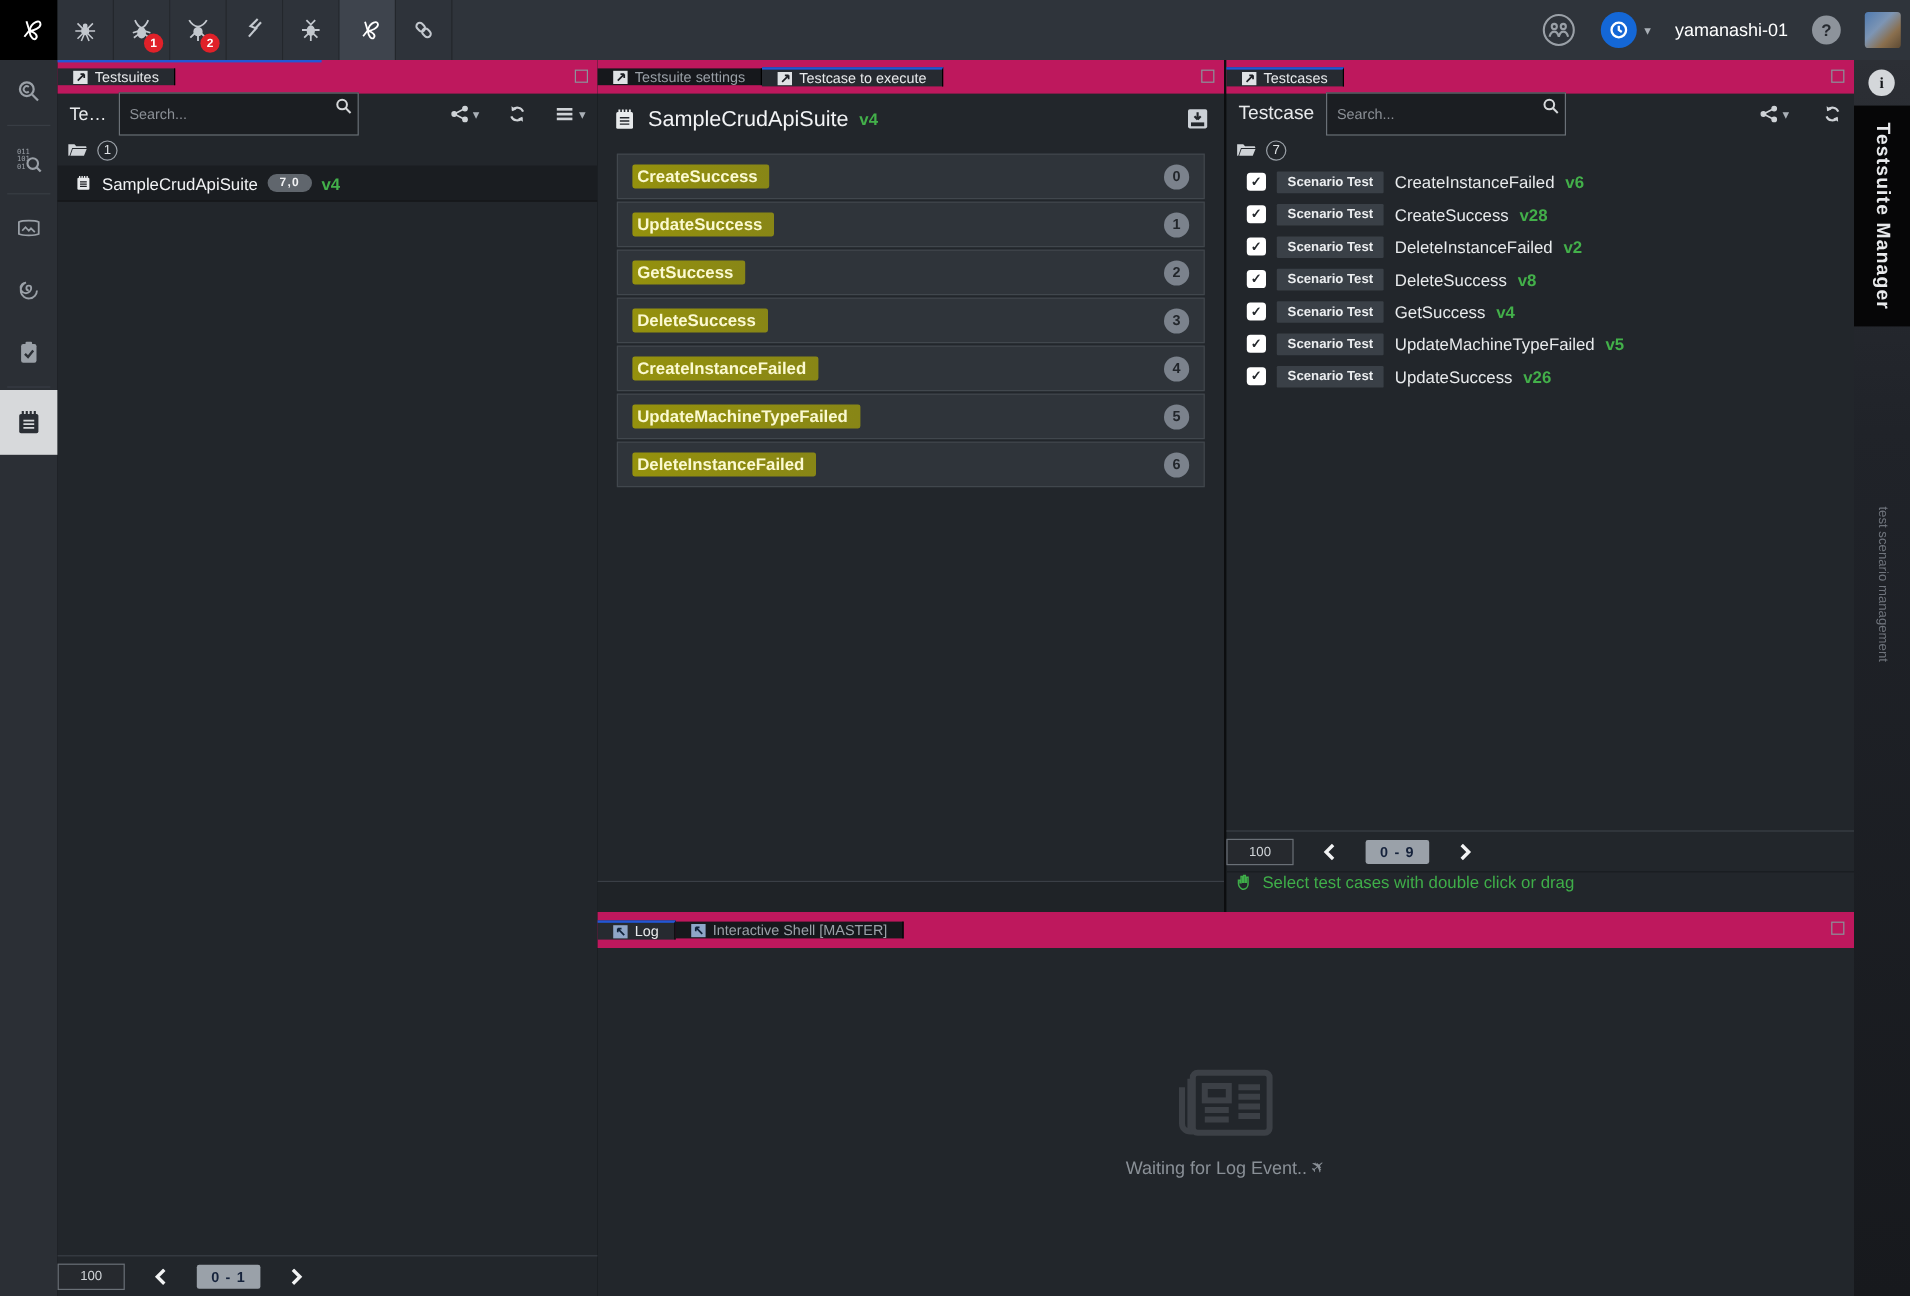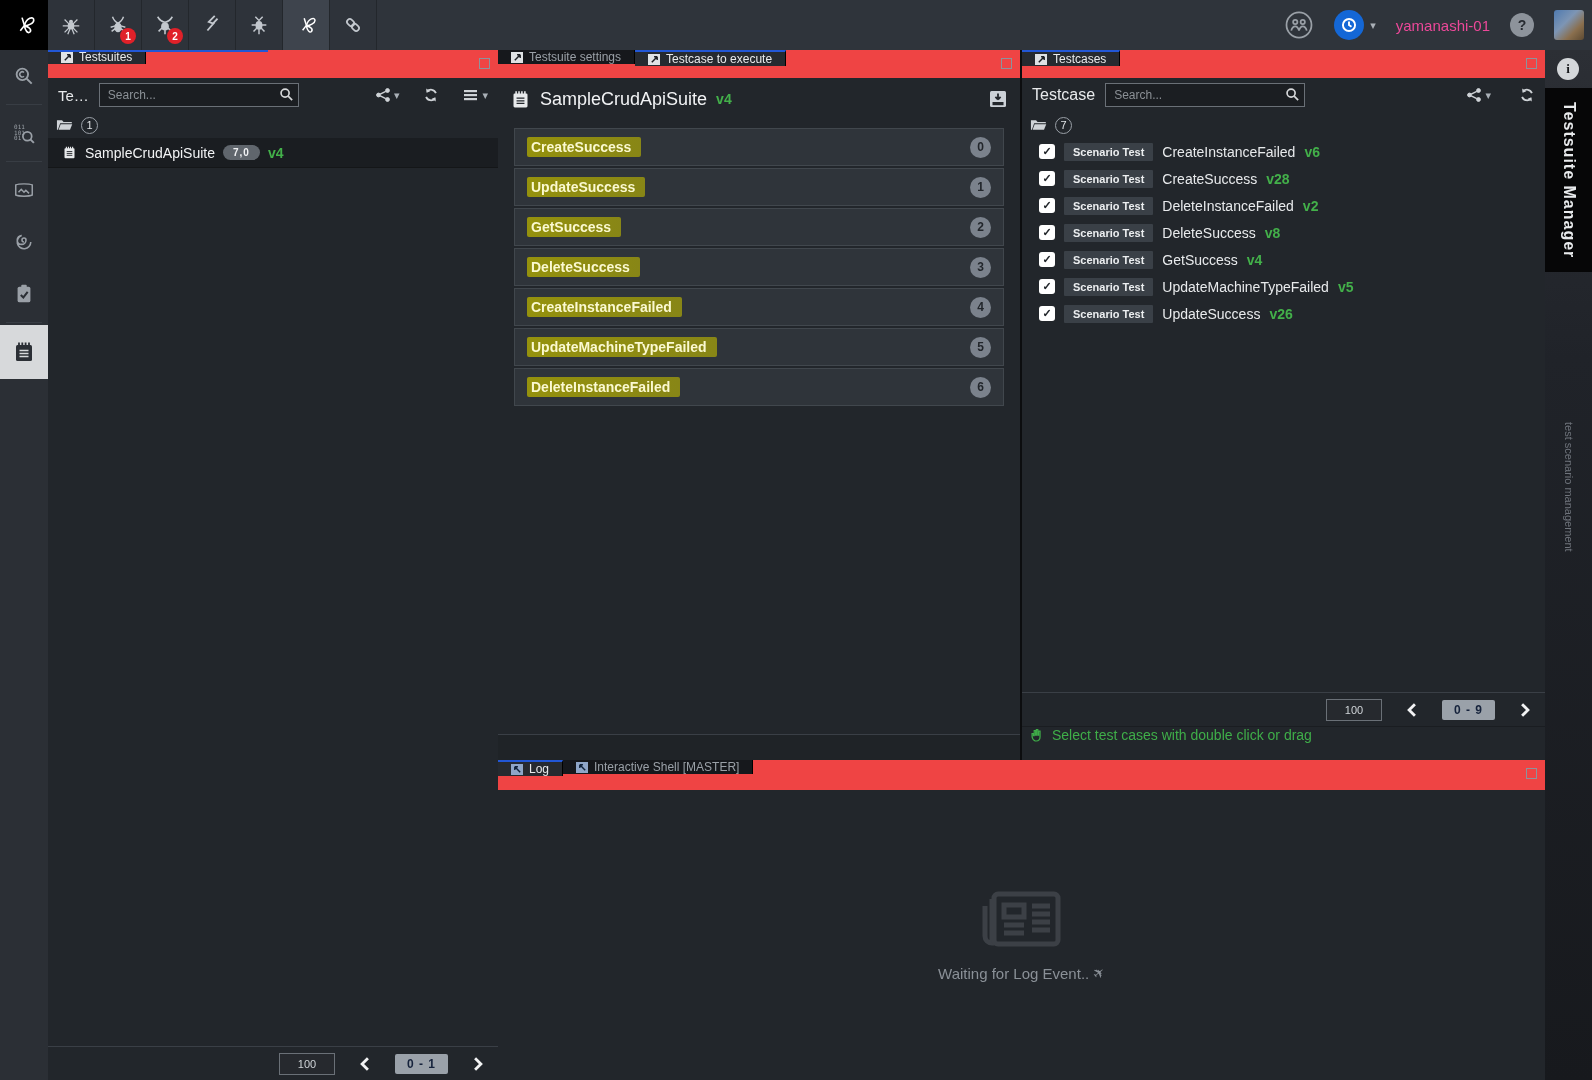--- a/index.html
+++ b/index.html
@@ -17,55 +17,55 @@
   .tool-badge { position:absolute; right:5px; bottom:6px; min-width:16px; height:16px; border-radius:8px;
     background:#e02129; color:#fff; font-size:10px; font-weight:bold; display:flex; align-items:center;
     justify-content:center; padding:0 3px; }
   .tool-badge:empty { display:none; }
   #topbar-right { position:absolute; right:8px; top:0; height:50px; display:flex; align-items:center; gap:20px; }
   .circle-ic { width:30px; height:30px; border-radius:50%; display:flex; align-items:center; justify-content:center; }
   #people-btn { color:#9aa0a7; }
   #clock-wrap { display:flex; align-items:center; gap:6px; }
   #clock-btn { background:#1467d6; color:#fff; }
   .caret { color:#aab0b7; font-size:11px; }
-  #username { font-size:15px; color:#ec4899; }
+  #username { font-size:15px; color:#ffffff; }
   #help-btn { width:24px; height:24px; background:#8d939b; color:#262a30; font-weight:bold; font-size:14px; }
   #avatar { width:30px; height:30px; border-radius:3px;
     background:linear-gradient(135deg,#4f7ab0 0%,#7d95b4 40%,#8a6f4e 70%,#5d4a33 100%); }
 
   
   #rail { position:absolute; left:0; top:50px; width:48px; height:1030px; background:#2b2f35; }
   .rail-btn { width:48px; height:52px; display:flex; align-items:center; justify-content:center;
     color:#9aa0a7; cursor:pointer; }
   .rail-div { height:1px; background:#383d44; margin:2px 6px; }
   .rail-btn.active { background:#d7d9db; color:#2b2f35; height:54px; }
 
   
   .panel { position:absolute; background:#22262b; display:flex; flex-direction:column; }
-  .tabbar { height:28px; background:#ef4444; display:flex; align-items:flex-start; position:relative; flex:none; }
+  .tabbar { height:28px; background:#be185d; display:flex; align-items:center; position:relative; flex:none; }
   .tab { display:flex; align-items:center; gap:6px; padding:0 13px; font-size:12px; color:#9aa0a7;
     background:#16181c; border-right:1px solid #000; cursor:pointer; }
   .tab.active { background:#262a30; color:#e8eaec; border-top:2px solid #2257d6; }
   .tabwin { width:12px; height:11px; background:#dfe2e5; display:inline-flex; align-items:center;
     justify-content:center; flex:none; }
   .tabwin.blue { background:#8fa6c8; }
   .maxi { position:absolute; right:8px; top:8px; width:11px; height:11px; border:1px solid #8d939b; cursor:pointer; }
   .toolbar { height:34px; display:flex; align-items:center; padding:0 10px; gap:10px; flex:none; }
-  .search-wrap { position:relative; width:200px; height:24px; flex:none; }
+  .search-wrap { position:relative; width:200px; height:36px; flex:none; }
   .search-input { width:100%; height:100%; background:#1b1e22; border:1px solid #6a7077; color:#cfd3d7;
     font-size:12px; padding:0 26px 0 8px; outline:none; font-family:"Liberation Sans",sans-serif; }
   .search-input::placeholder { color:#8b9096; }
   .search-mag { position:absolute; right:5px; top:4px; color:#d6d8da; }
   .tool-ic { color:#cfd3d7; display:flex; align-items:center; gap:3px; cursor:pointer; }
   .folder-row { height:26px; display:flex; align-items:center; gap:8px; padding:0 8px; flex:none; }
   .folder-ic { color:#cfd3d7; }
   .count-circle { width:17px; height:17px; border-radius:50%; border:1px solid #9aa0a7; color:#dfe2e5;
     font-size:11px; display:flex; align-items:center; justify-content:center; }
   .pagebar { height:34px; border-top:1px solid #3a3f46; display:flex; align-items:center;
-    justify-content:flex-end; gap:24px; padding-right:14px; flex:none; }
+    gap:24px; padding-right:14px; flex:none; }
   .page-size { width:56px; height:22px; background:#26292e; border:1px solid #6a7077; color:#cfd3d7;
     font-size:11px; text-align:center; outline:none; font-family:"Liberation Sans",sans-serif; }
   .page-chevron { color:#f2f3f4; cursor:pointer; display:flex; }
   .page-range { background:#9aa1a9; color:#16233c; font-weight:bold; font-size:12px; padding:3px 12px;
     border-radius:2px; letter-spacing:1px; }
 
   
   #left-panel { left:48px; top:50px; width:450px; height:1030px; }
   #left-accent { position:absolute; left:0; top:0; width:220px; height:2px; background:#2257d6; }
   #left-panel .tab.active { border-top:none; }

